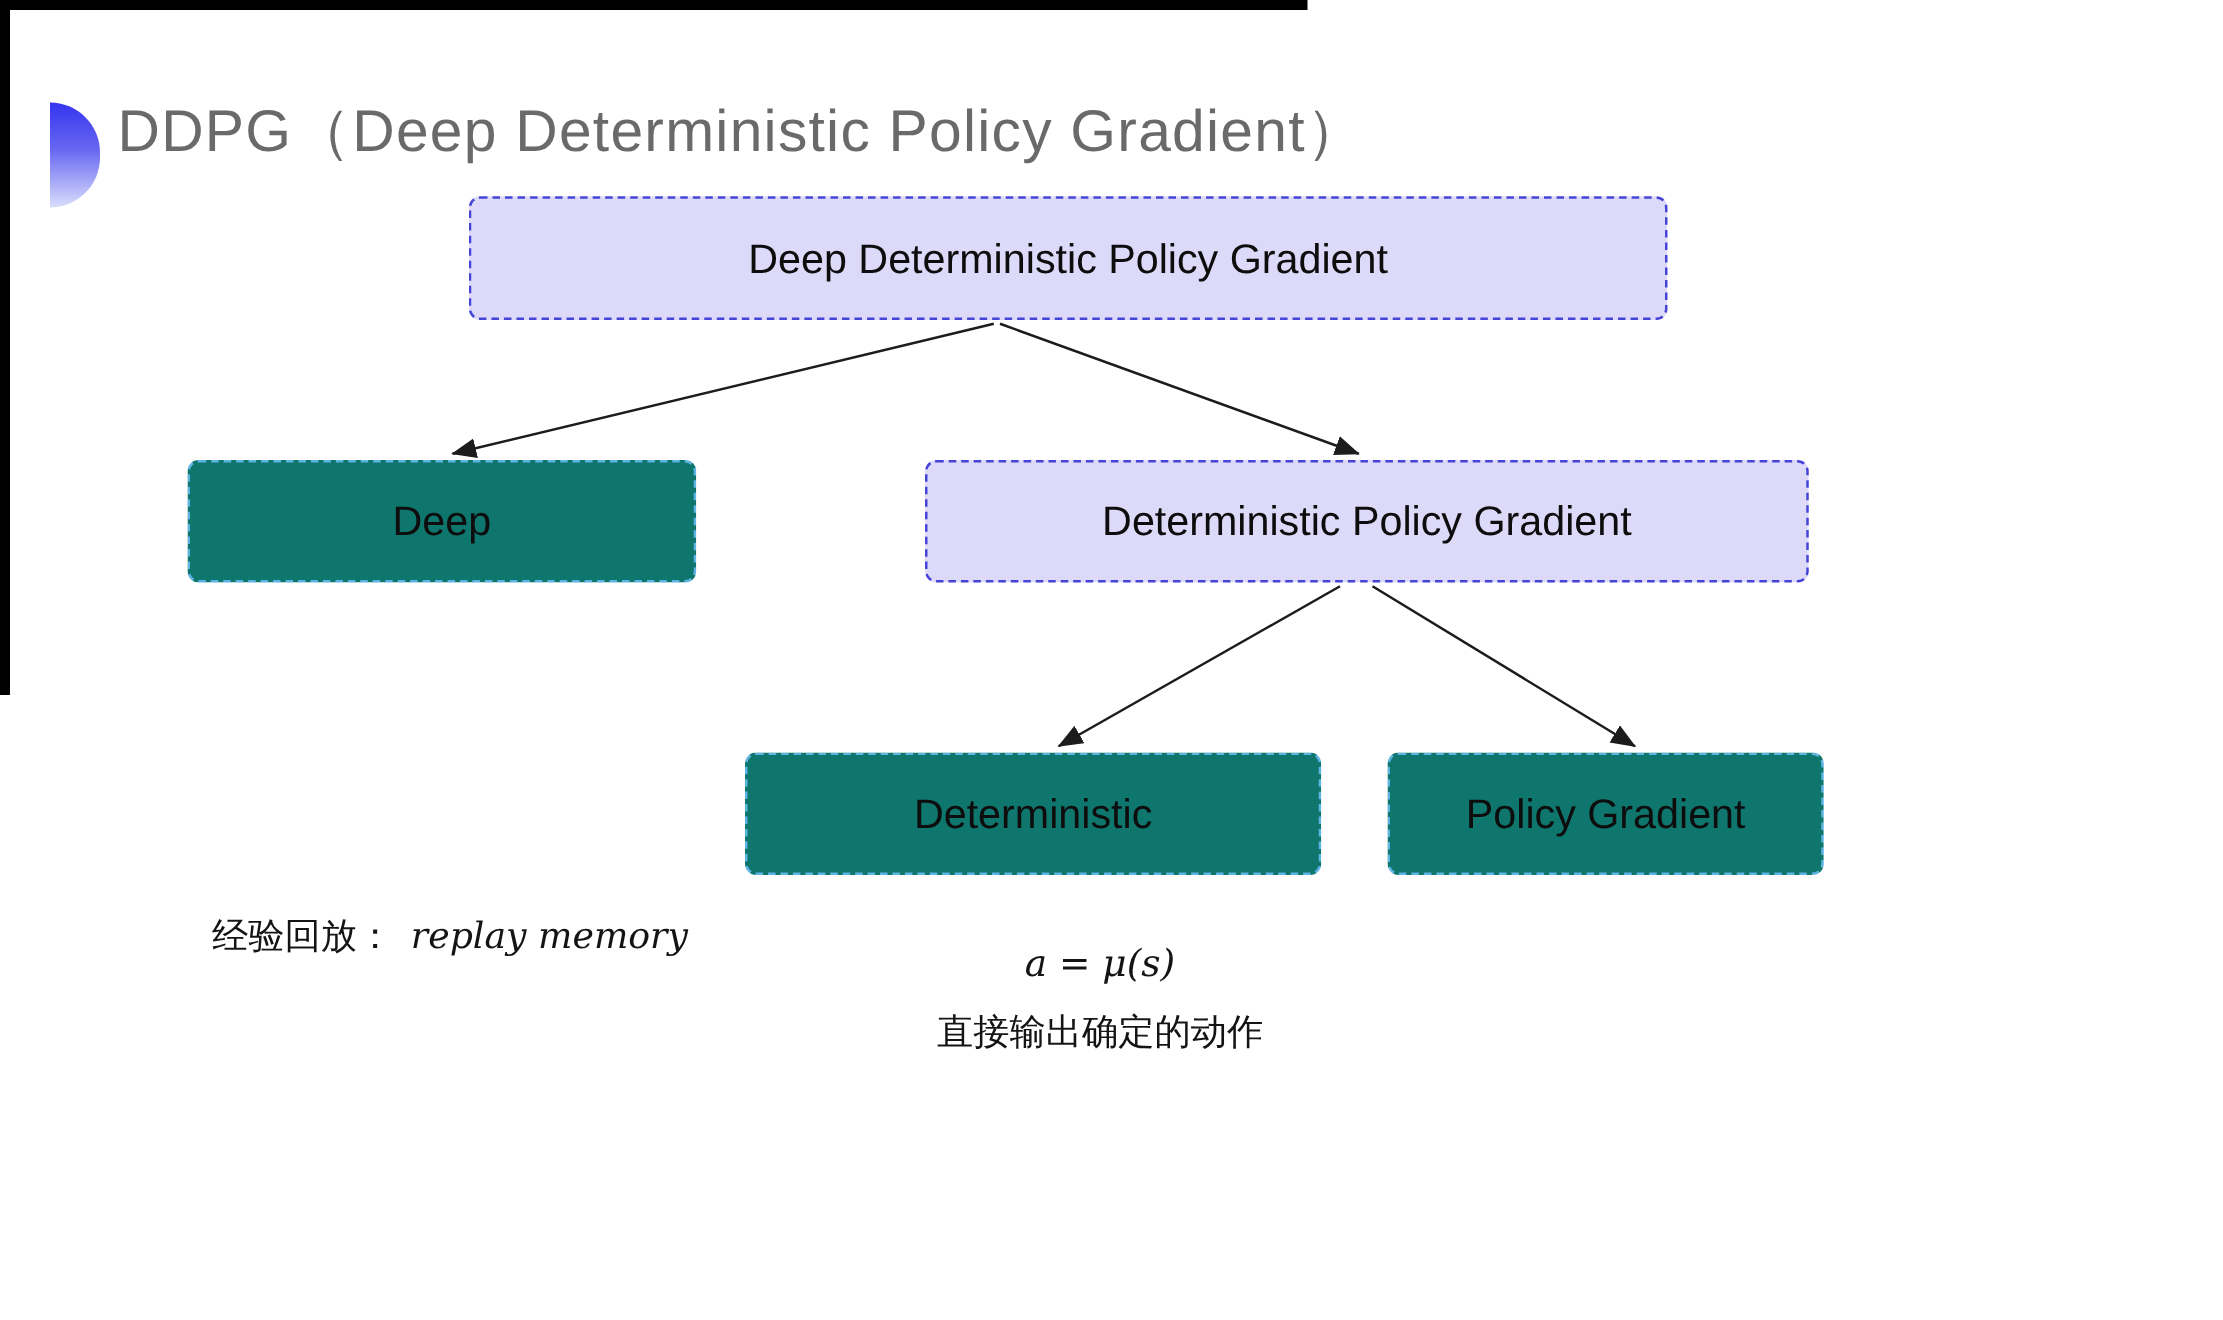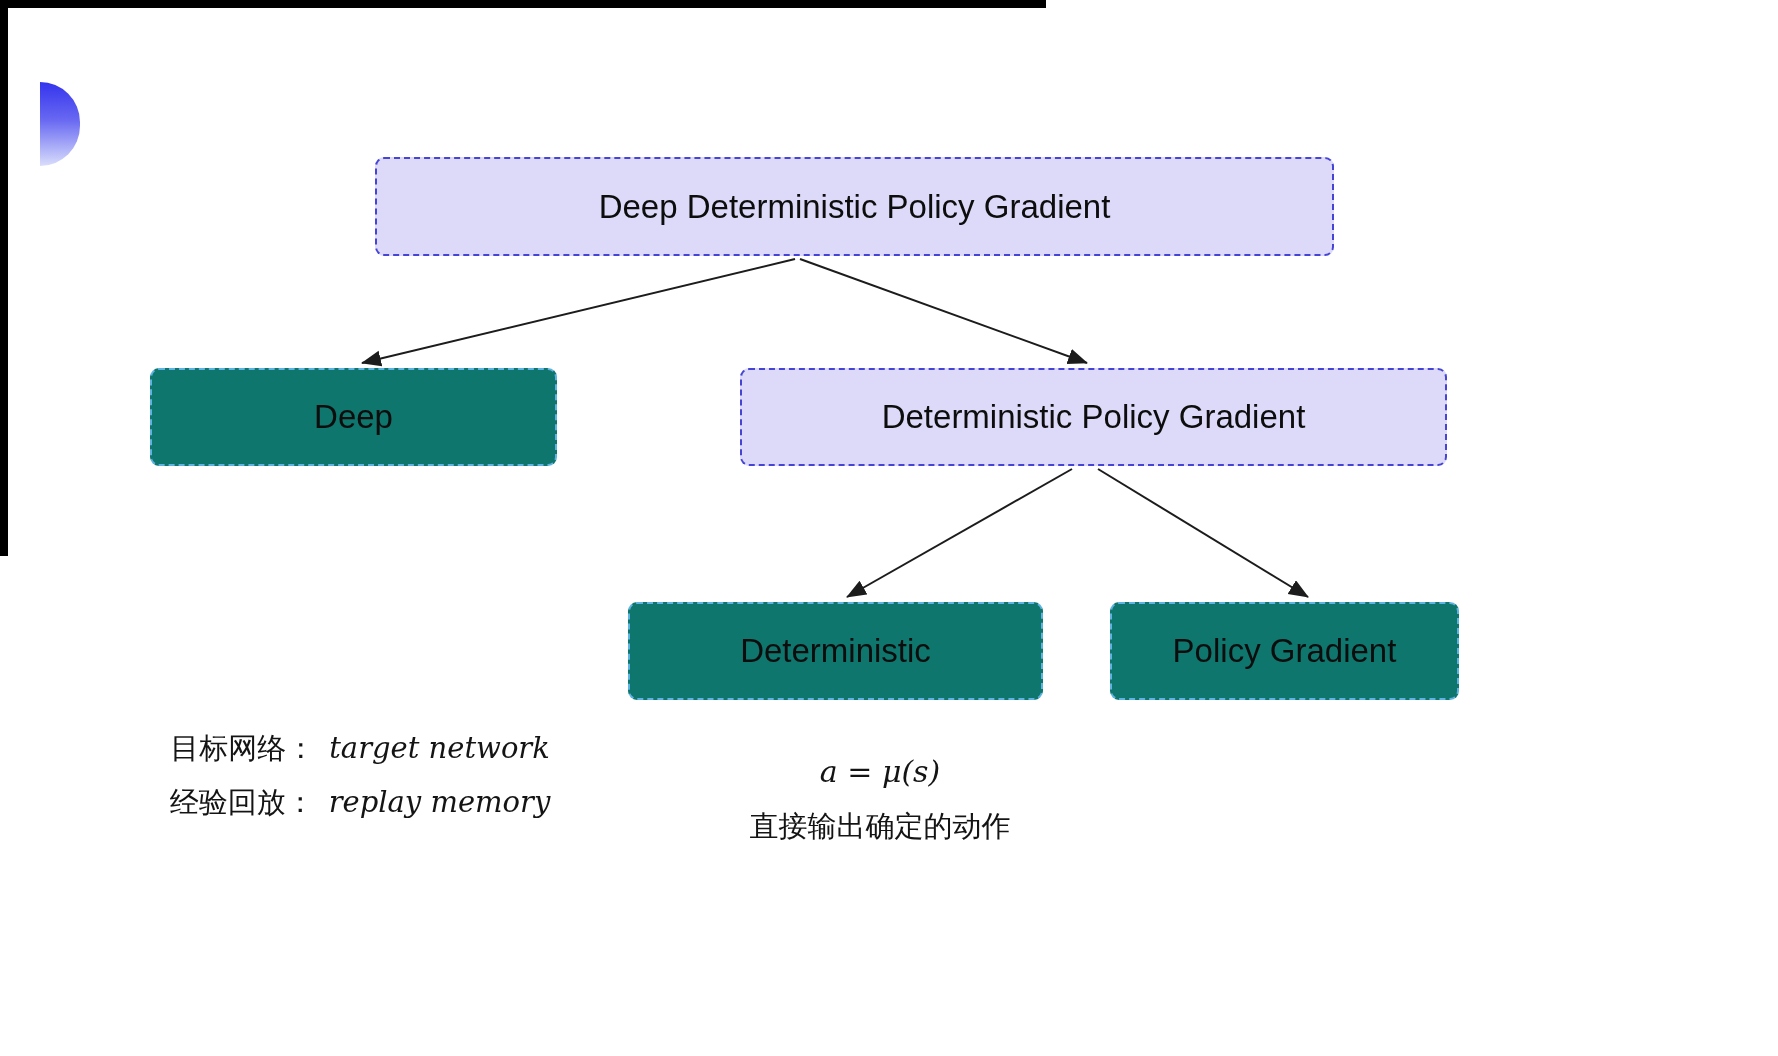--- a/index.html
+++ b/index.html
@@ -25,21 +25,21 @@
     position:absolute;display:flex;align-items:center;justify-content:center;
     border-radius:9px;font-size:33px;font-weight:500;color:#0d0d0d;
     border:2.5px dashed transparent;box-sizing:border-box;white-space:nowrap;
   }
   .node.purple{background:#dcdaf8;border-color:#4544d7;}
   .node.cyan{background:#0f766e;border-color:#5fb3e2;}
 
   .node.root{left:375px;top:157px;width:959px;height:99px;}
   .node.deep{left:150px;top:368px;width:407px;height:98px;}
   .node.dpg{left:740px;top:368px;width:707px;height:98px;}
-  .node.det{left:628px;top:602px;width:415px;height:98px;text-align:center;}
+  .node.det{left:596px;top:602px;width:461px;height:98px;text-align:center;}
   .node.pg{left:1110px;top:602px;width:349px;height:98px;}
 
   svg.edges{position:absolute;left:0;top:0;pointer-events:none;}
 
   .note{
     position:absolute;text-align:center;font-size:29px;line-height:40px;
     font-weight:500;color:#141414;
   }
   .note .line{margin-bottom:14px;white-space:nowrap;}
   .note-left{left:100px;top:728px;width:520px;}
@@ -54,20 +54,21 @@
 </style>
 </head>
 <body>
 
 <div class="stage">
 
   <div class="frame-edge top"></div>
   <div class="frame-edge left"></div>
 
   <div class="title-bullet"></div>
+  <div class="page-title">DDPG（Deep Deterministic Policy Gradient）</div>
 
   <svg class="edges" width="1778" height="1056" viewBox="0 0 1778 1056">
     <defs>
       <marker id="arrow" markerWidth="11" markerHeight="9" refX="9.5" refY="4" orient="auto">
         <path d="M0,0 L10,4 L0,8 z" fill="#1c1c1c"></path>
       </marker>
     </defs>
     <line x1="795" y1="259" x2="362" y2="363" stroke="#1c1c1c" stroke-width="2" marker-end="url(#arrow)"></line>
     <line x1="800" y1="259" x2="1087" y2="363" stroke="#1c1c1c" stroke-width="2" marker-end="url(#arrow)"></line>
     <line x1="1072" y1="469" x2="847" y2="597" stroke="#1c1c1c" stroke-width="2" marker-end="url(#arrow)"></line>
@@ -89,23 +90,20 @@
   <div class="node cyan det">
     <span>Deterministic</span>
   </div>
 
   <div class="node cyan pg">
     <span>Policy Gradient</span>
   </div>
 
   <div class="note note-left">
     <div class="line">
-      <span>目标网络：</span><span class="italic-serif">target network</span>
-    </div>
-    <div class="line">
       <span>经验回放：</span><span class="italic-serif">replay memory</span>
     </div>
   </div>
 
   <div class="note note-mid">
     <div class="line math">a = μ(s)</div>
     <div class="line">直接输出确定的动作</div>
   </div>
 
   <div class="note note-right">

